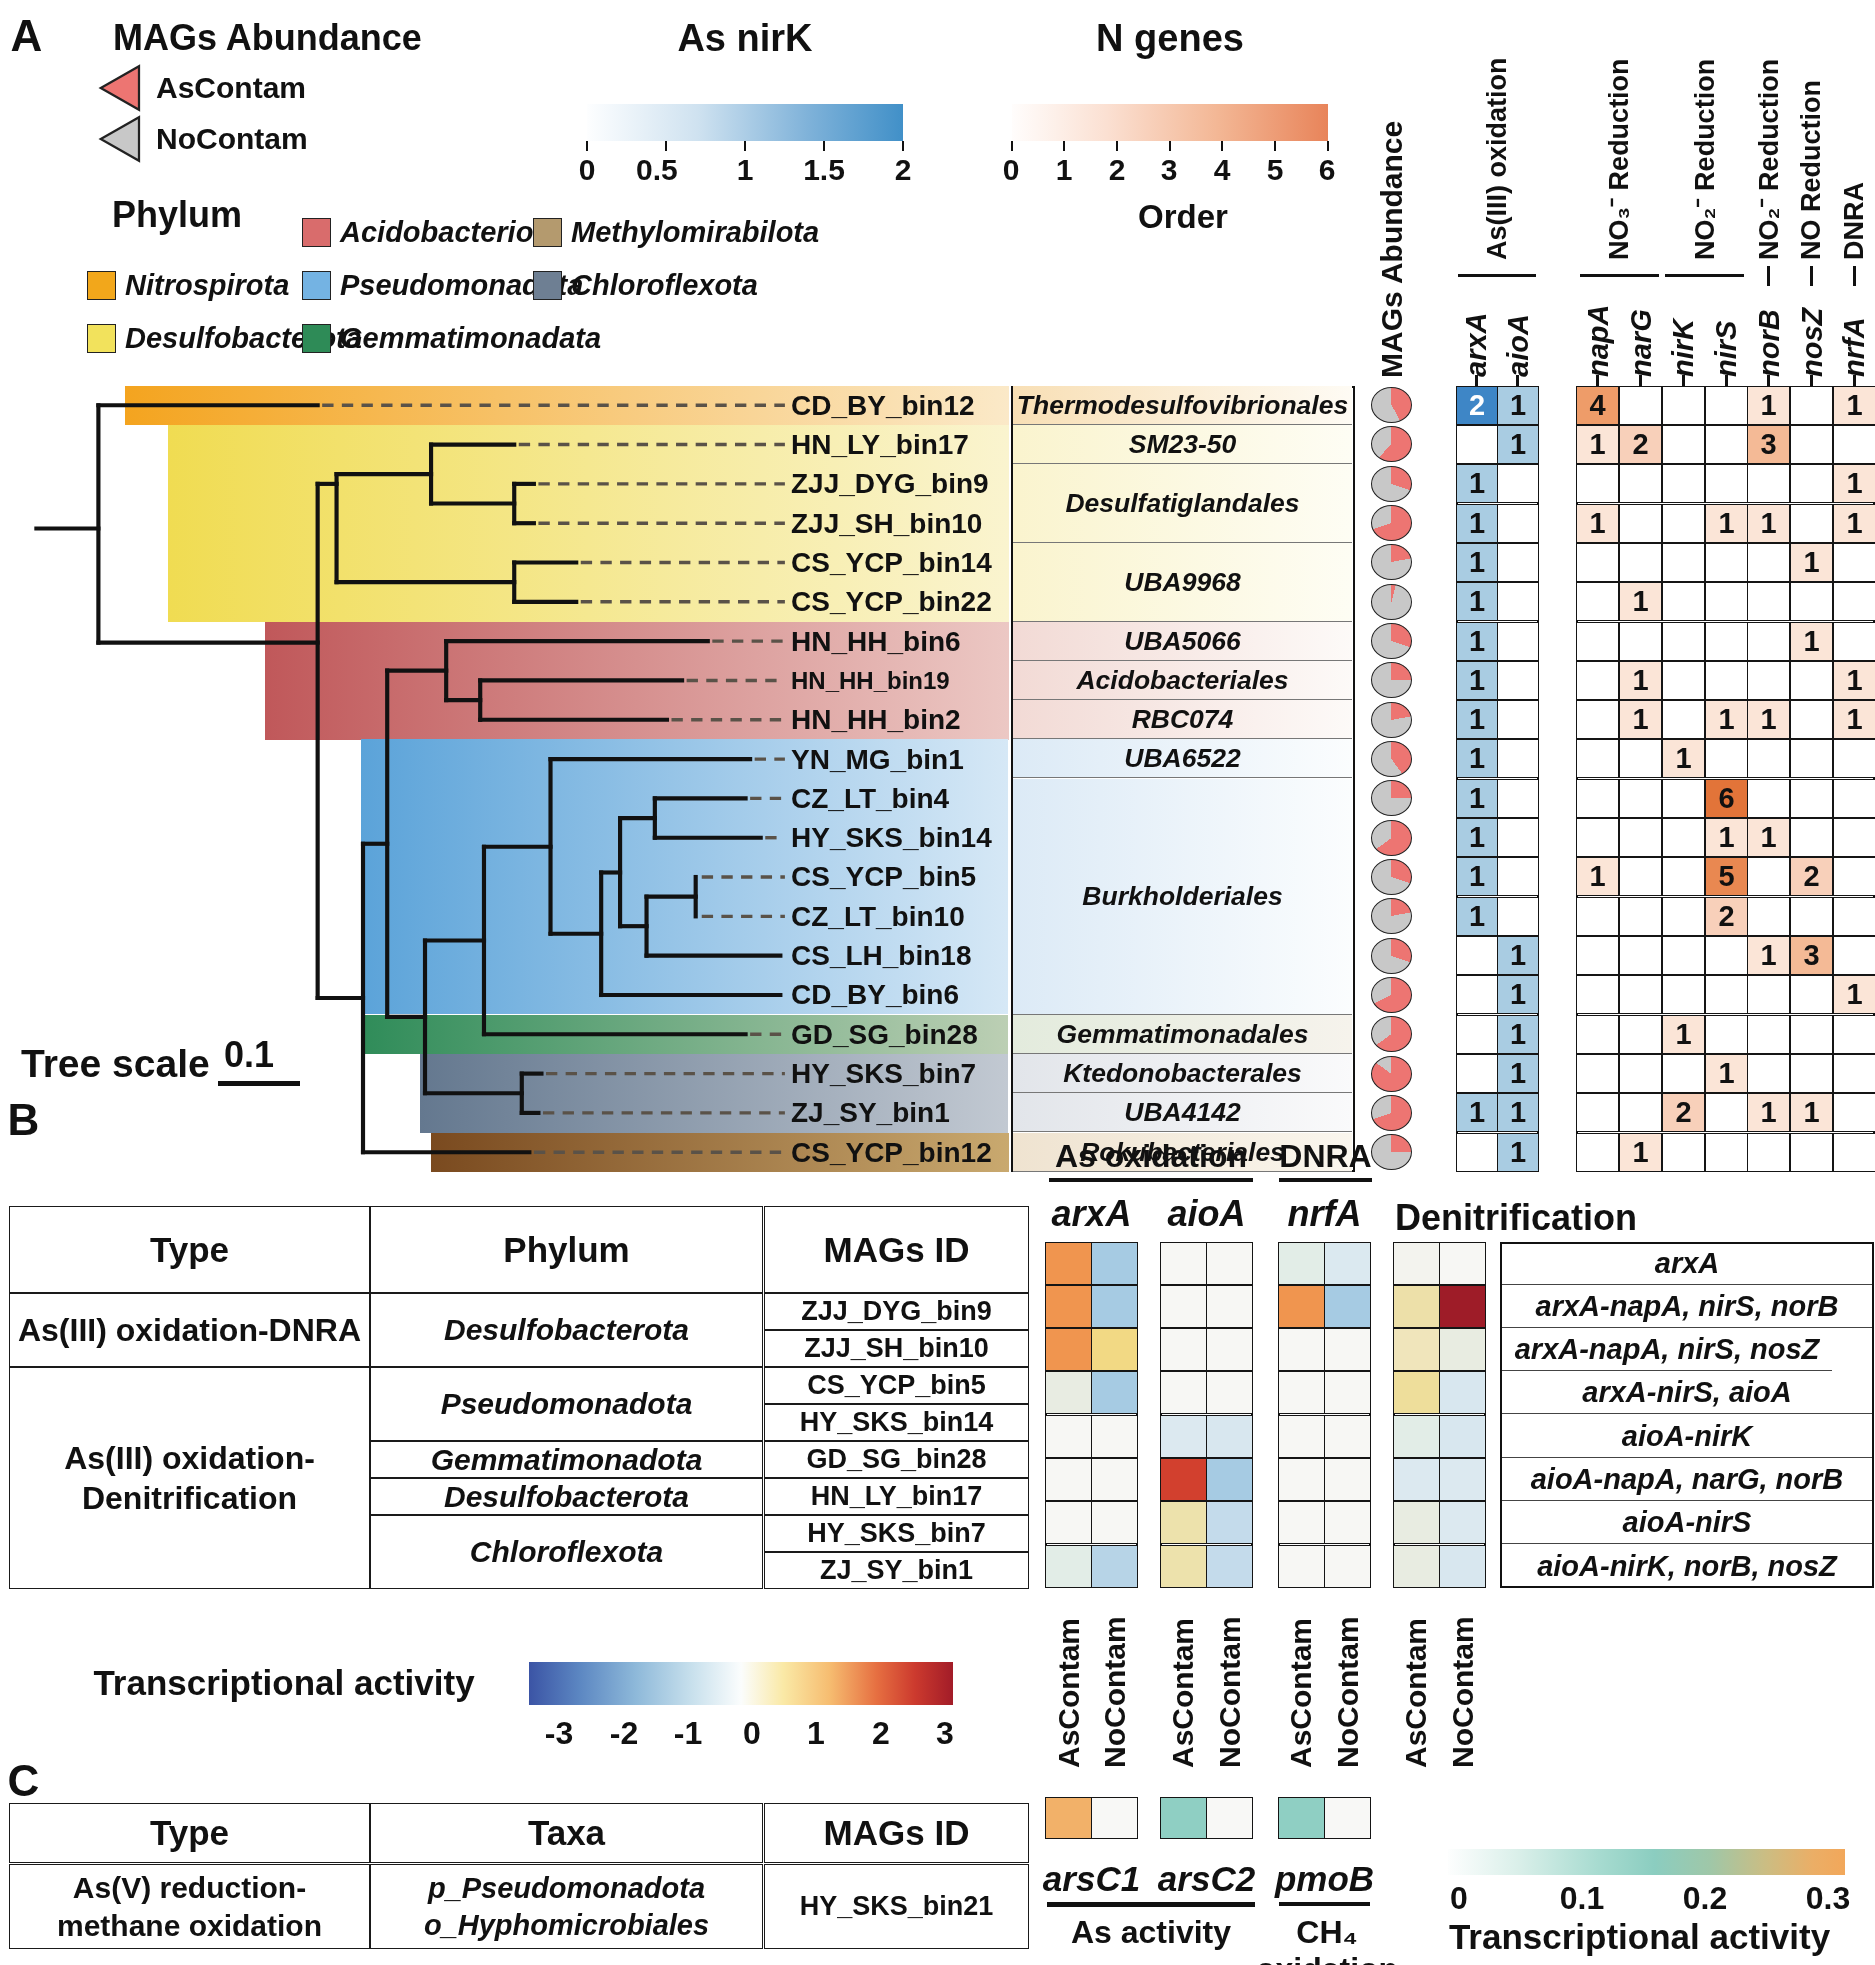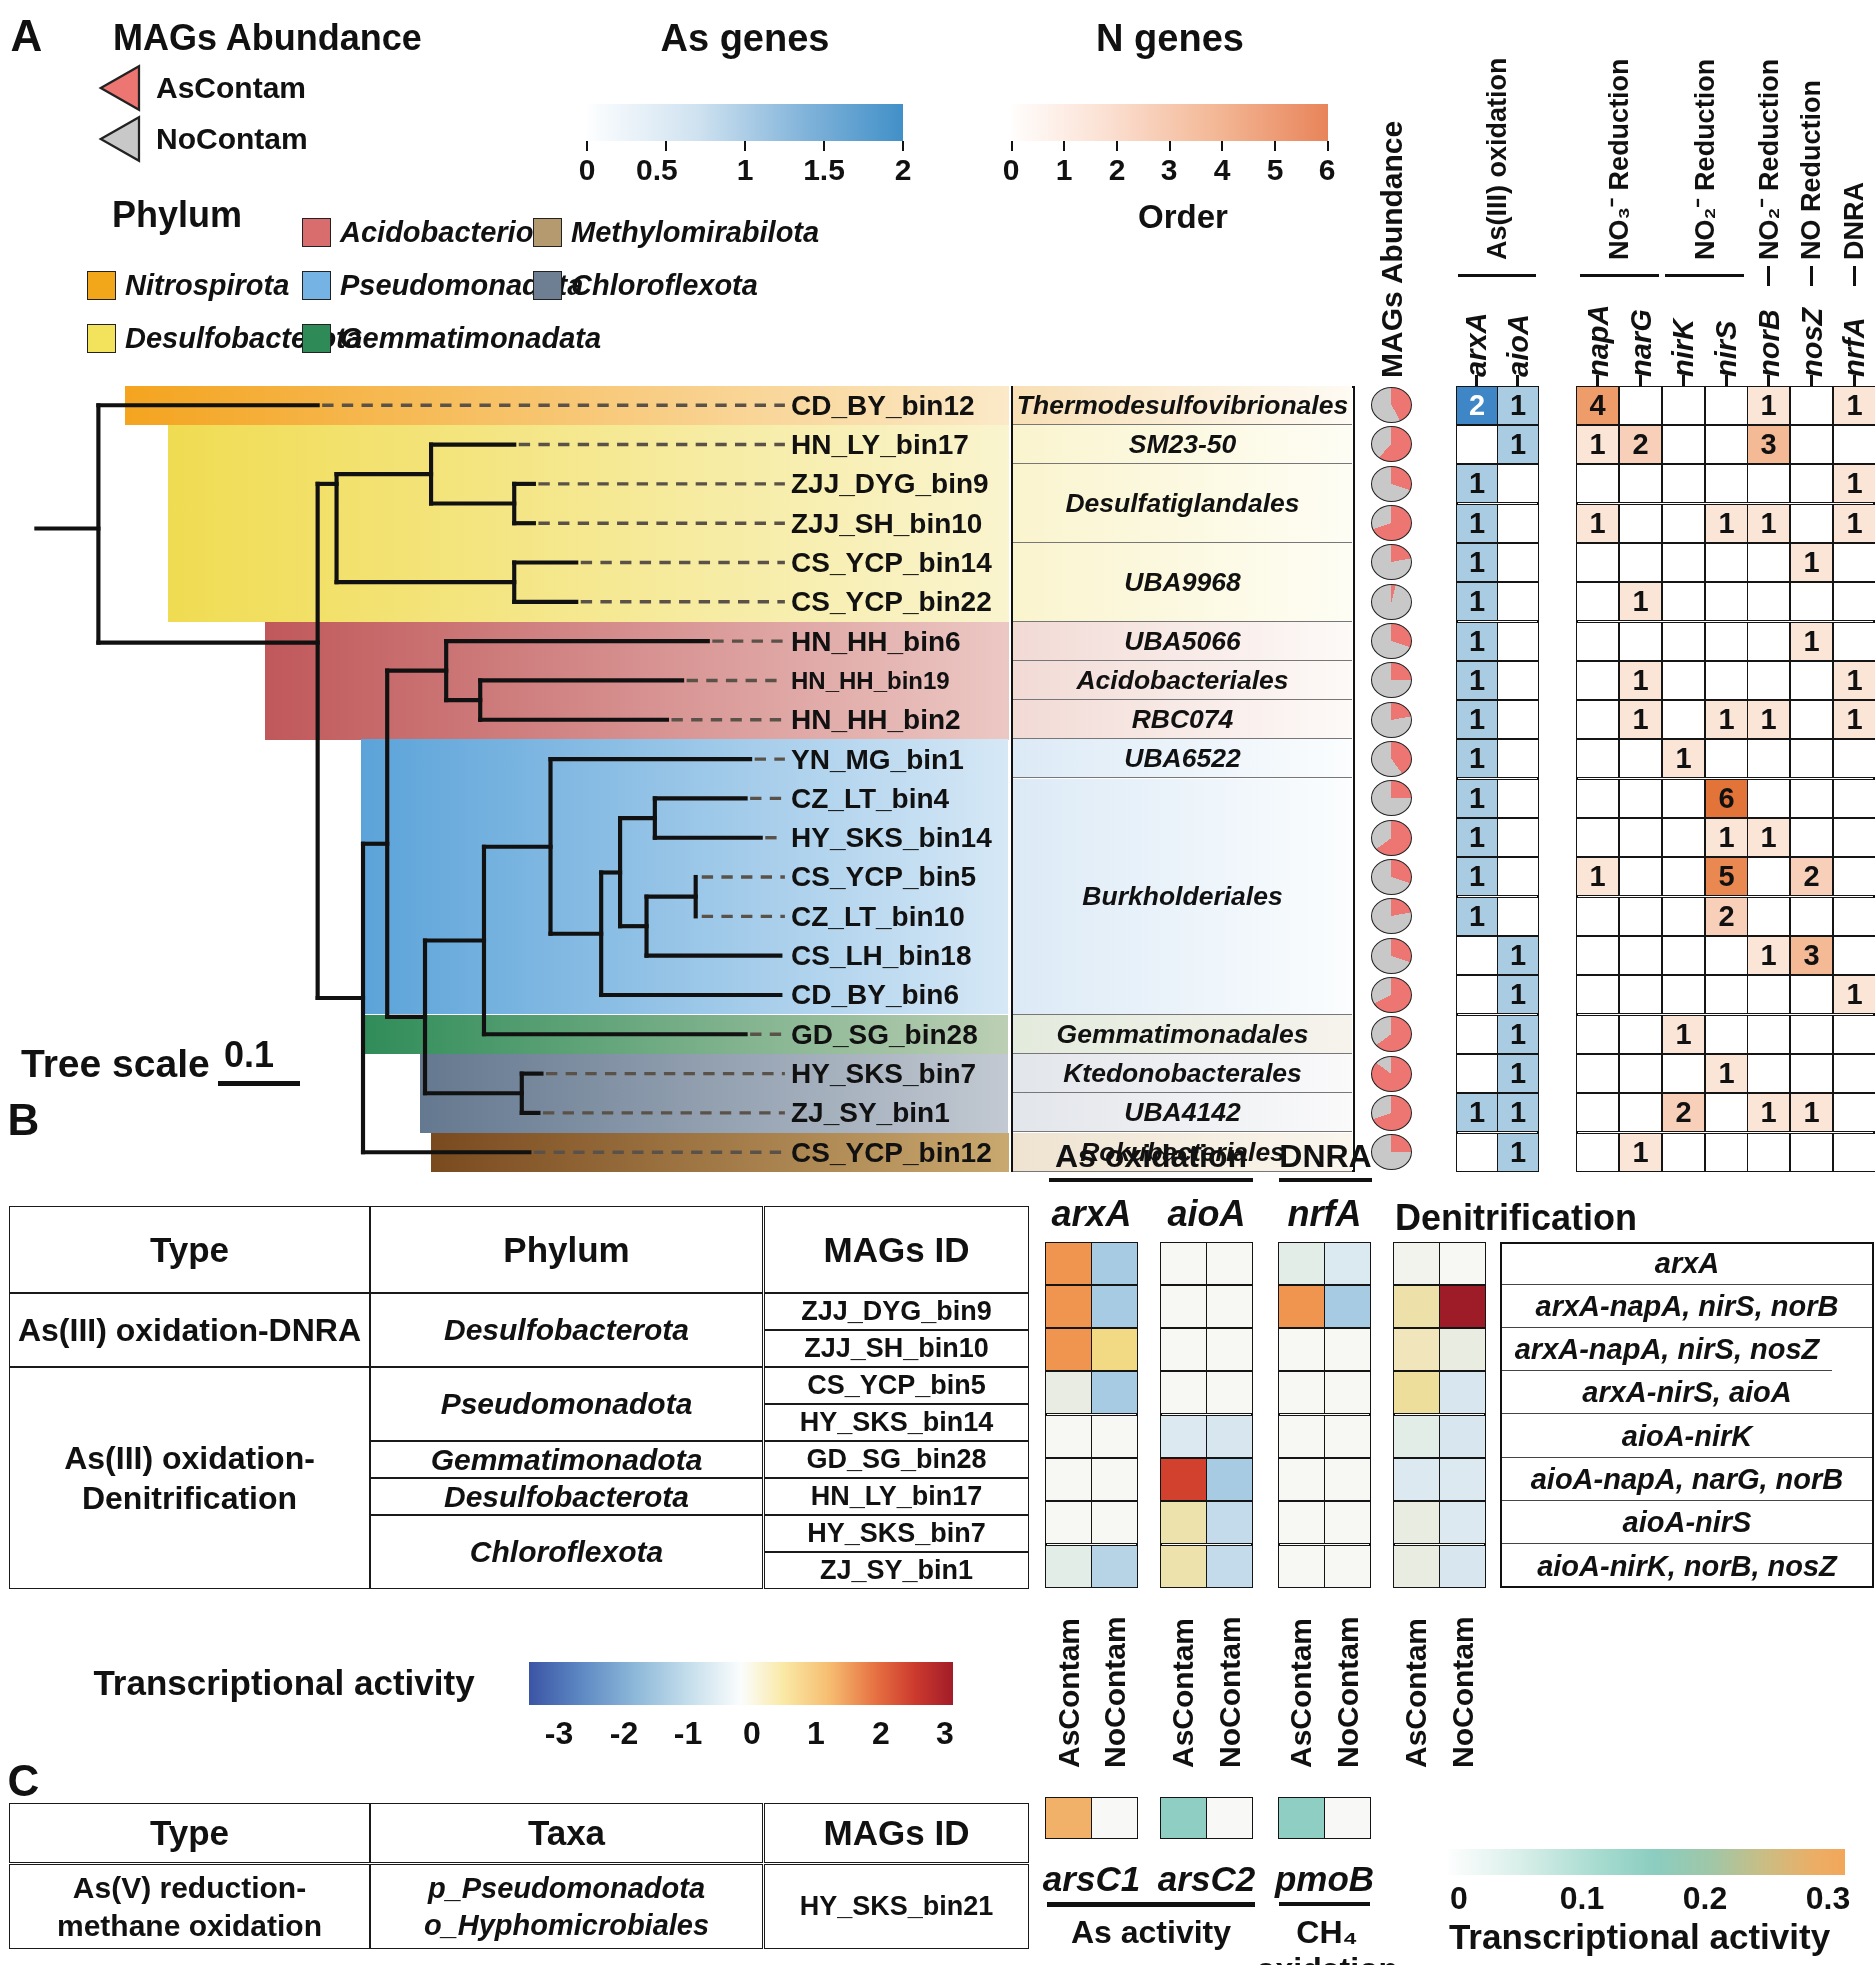--- a/index.html
+++ b/index.html
@@ -44,21 +44,21 @@
       <div style="left: 302px; top: 271px; width: 29px; height: 29px; background: rgb(116, 179, 227); border: 1.9px solid rgb(34, 34, 34); box-sizing: border-box; position: absolute;"></div>
       <div style="left: 340px; top: 269px; font-size: 29px; font-weight: bold; font-style: italic; position: absolute;">Pseudomonadota</div>
       <div style="left: 302px; top: 324px; width: 29px; height: 29px; background: rgb(46, 139, 87); border: 1.9px solid rgb(34, 34, 34); box-sizing: border-box; position: absolute;"></div>
       <div style="left: 340px; top: 322px; font-size: 29px; font-weight: bold; font-style: italic; position: absolute;">Gemmatimonadata</div>
       <div style="left: 533px; top: 218px; width: 29px; height: 29px; background: rgb(180, 154, 110); border: 1.9px solid rgb(34, 34, 34); box-sizing: border-box; position: absolute;"></div>
       <div style="left: 571px; top: 216px; font-size: 29px; font-weight: bold; font-style: italic; position: absolute;">Methylomirabilota</div>
       <div style="left: 533px; top: 271px; width: 29px; height: 29px; background: rgb(110, 127, 147); border: 1.9px solid rgb(34, 34, 34); box-sizing: border-box; position: absolute;"></div>
       <div style="left: 571px; top: 269px; font-size: 29px; font-weight: bold; font-style: italic; position: absolute;">Chloroflexota</div>
     </div>
 
-  <div class="abs b ctr" style="left:587px;top:16.6px;width:316px;font-size:38px;">As genes</div>
+  <div class="abs b ctr" style="left:587px;top:16.6px;width:316px;font-size:38px;">As nirK</div>
   <div class="abs" id="as-bar" style="left: 587px; top: 104px; width: 316px; height: 37px; background: linear-gradient(90deg, rgb(253, 254, 255) 0%, rgb(207, 226, 240) 35%, rgb(127, 178, 217) 70%, rgb(65, 144, 200) 100%);"></div>
   <div class="abs b ctr" style="left:1012px;top:16.6px;width:316px;font-size:38px;">N genes</div>
   <div class="abs" id="n-bar" style="left: 1012px; top: 104px; width: 316px; height: 37px; background: linear-gradient(90deg, rgb(255, 253, 252) 0%, rgb(251, 224, 210) 30%, rgb(243, 183, 149) 65%, rgb(232, 132, 90) 100%);"></div>
 
   <div class="abs b ctr" style="left:1013px;top:198px;width:340px;font-size:33px;">Order</div>
 
   <div id="bands">
       <div style="left: 125px; top: 386px; width: 884px; height: 39px; background: linear-gradient(90deg, rgb(244, 164, 31) 0%, rgb(251, 233, 200) 100%); position: absolute;"></div>
       <div style="left: 168px; top: 425px; width: 841px; height: 197px; background: linear-gradient(90deg, rgb(240, 220, 82) 0%, rgb(250, 244, 207) 100%); position: absolute;"></div>
       <div style="left: 265px; top: 622px; width: 744px; height: 118px; background: linear-gradient(90deg, rgb(192, 88, 90) 0%, rgb(236, 200, 196) 100%); position: absolute;"></div>

